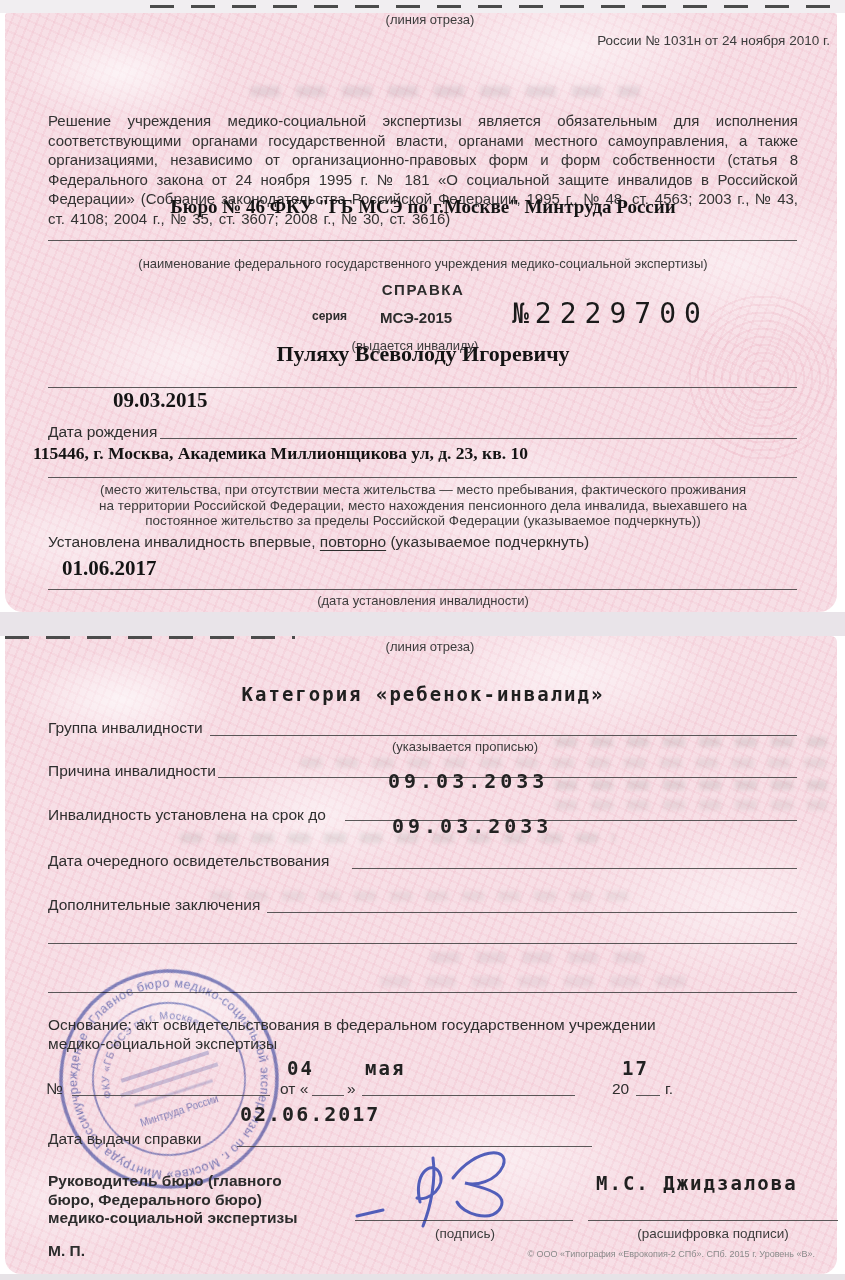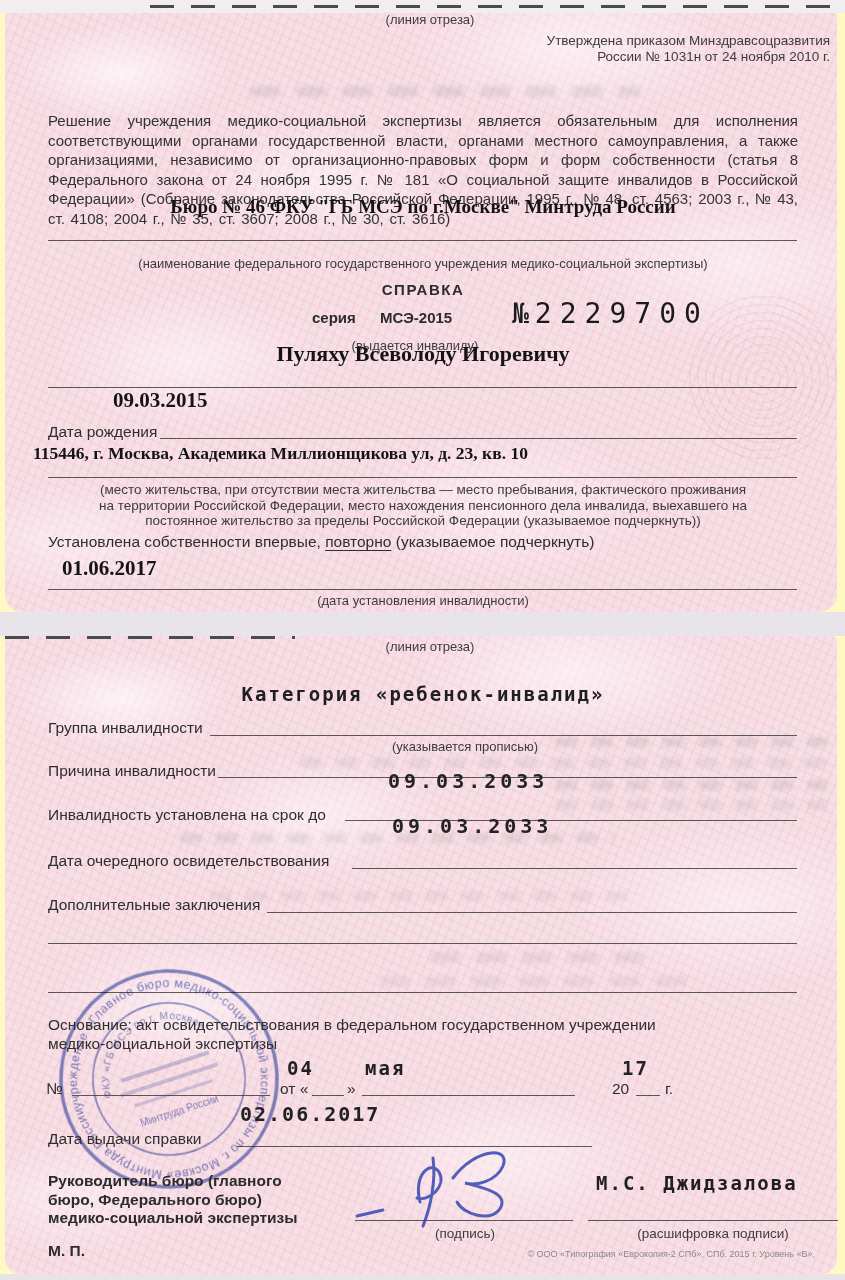--- a/index.html
+++ b/index.html
@@ -1,17 +1,17 @@
 <!DOCTYPE html>
 <html><head>
 <meta charset="utf-8">
 <style>
   html,body{margin:0;padding:0;}
   body{width:845px;height:1280px;background:#ece8ec;font-family:"Liberation Sans",sans-serif;}
-  #page{position:relative;width:845px;height:1280px;overflow:hidden;background:#fef9c3;}
+  #page{position:relative;width:845px;height:1280px;overflow:hidden;background:#ffffff;}
   .strip{position:absolute;left:0;width:845px;}
   .card{position:absolute;left:5px;width:832px;
     background-color:#f7dfe6;
     background-image:
       radial-gradient(150px 70px at 14% 10%, rgba(255,255,255,.65), rgba(255,255,255,0) 70%),
       radial-gradient(220px 95px at 68% 6%, rgba(255,255,255,.55), rgba(255,255,255,0) 70%),
       radial-gradient(170px 85px at 38% 28%, rgba(255,255,255,.5), rgba(255,255,255,0) 70%),
       radial-gradient(230px 115px at 88% 42%, rgba(255,255,255,.45), rgba(255,255,255,0) 70%),
       radial-gradient(190px 95px at 22% 58%, rgba(255,255,255,.5), rgba(255,255,255,0) 70%),
       radial-gradient(210px 105px at 60% 82%, rgba(255,255,255,.45), rgba(255,255,255,0) 70%),
@@ -48,37 +48,36 @@
   <div class="strip" style="top:0;height:13px;background:#f1eef1;"></div>
   <div class="card" style="top:13px;height:599px;border-radius:3px 3px 18px 18px;"></div>
   <div class="strip" style="top:612px;height:24px;background:#e9e4e9;"></div>
   <div class="card" style="top:636px;height:638px;border-radius:6px 6px 16px 16px;"></div>
   <div class="strip" style="top:1274px;height:6px;background:#e7e3e7;"></div>
 
   <div class="dash" style="top:5px;left:150px;width:695px;"></div>
   <div class="cap" style="left:360px;top:12px;width:140px;">(линия отреза)</div>
 
   <div style="position:absolute;right:15px;top:33px;text-align:right;font-size:13.5px;line-height:16px;color:#3c3c3c;">
-    <div>Утверждена приказом Минздравсоцразвития</div>
     <div>России № 1031н от 24 ноября 2010 г.</div>
   </div>
 
   <div class="bleedpink" style="left:250px;top:86px;width:390px;"></div>
   <div class="rosette" style="left:688px;top:290px;width:150px;height:175px;"></div>
 
   <div class="legal" style="left:48px;top:111px;width:750px;">Решение учреждения медико-социальной экспертизы является обязательным для исполнения соответствующими органами государственной власти, органами местного самоуправления, а также организациями, независимо от организационно-правовых форм и форм собственности (статья 8 Федерального закона от 24 ноября 1995 г. № 181 «О социальной защите инвалидов в Российской Федерации» (Собрание законодательства Российской Федерации, 1995 г., № 48, ст. 4563; 2003 г., № 43, ст. 4108; 2004 г., № 35, ст. 3607; 2008 г., № 30, ст. 3616)</div>
 
   <div class="serifb" style="left:48px;top:196px;width:750px;text-align:center;font-size:19px;">Бюро № 46 ФКУ "ГБ МСЭ по г.Москве" Минтруда России</div>
 
   <div class="rule" style="left:48px;top:240px;width:749px;"></div>
   <div class="cap" style="left:48px;top:244px;width:750px;margin-top:12px;">(наименование федерального государственного учреждения медико-социальной экспертизы)</div>
 
   <div class="lblb" style="left:48px;top:281px;width:750px;text-align:center;font-size:15px;letter-spacing:1.5px;">СПРАВКА</div>
 
-  <div class="lblb" style="left:312px;top:309px;font-size:15px;">серия</div>
+  <div class="lblb" style="left:312px;top:309px;font-size:12px;">серия</div>
   <div class="lblb" style="left:380px;top:309px;font-size:15px;">МСЭ-2015</div>
   <div class="typed" style="left:512px;top:297px;font-size:28px;font-weight:normal;color:#1a1a1a;">
     <span>№</span><span style="letter-spacing:8px;margin-left:6px;">2229700</span>
   </div>
 
   <div class="cap" style="left:40px;top:330px;width:750px;margin-top:8px;">(выдается инвалиду)</div>
   <div class="serifb" style="left:48px;top:341px;width:750px;text-align:center;font-size:22px;">Пуляху Всеволоду Игоревичу</div>
 
   <div class="rule" style="left:48px;top:387px;width:749px;"></div>
   <div class="serifb" style="left:113px;top:388px;font-size:21px;">09.03.2015</div>
@@ -88,21 +87,21 @@
   <div class="serifb" style="left:33px;top:443px;font-size:17.5px;">115446, г. Москва, Академика Миллионщикова ул, д. 23, кв. 10</div>
 
   <div class="rule" style="left:48px;top:477px;width:749px;"></div>
   <div style="position:absolute;left:48px;top:482px;width:750px;text-align:center;font-size:13.5px;line-height:15.5px;color:#3c3c3c;">
     <div>(место жительства, при отсутствии места жительства — место пребывания, фактического проживания</div>
     <div>на территории Российской Федерации, место нахождения пенсионного дела инвалида, выехавшего на</div>
     <div>постоянное жительство за пределы Российской Федерации (указываемое подчеркнуть))</div>
   </div>
 
   <div class="lbl" style="left:48px;top:533px;">
-    <span>Установлена собственности впервые,</span>
+    <span>Установлена инвалидность впервые,</span>
     <span class="u">повторно</span>
     <span>(указываемое подчеркнуть)</span>
   </div>
   <div class="serifb" style="left:62px;top:556px;font-size:21px;">01.06.2017</div>
   <div class="rule" style="left:48px;top:589px;width:749px;"></div>
   <div class="cap" style="left:48px;top:593px;width:750px;">(дата установления инвалидности)</div>
 
   <div class="dash" style="top:636px;left:5px;width:290px;"></div>
   <div class="cap" style="left:360px;top:639px;width:140px;">(линия отреза)</div>
 

